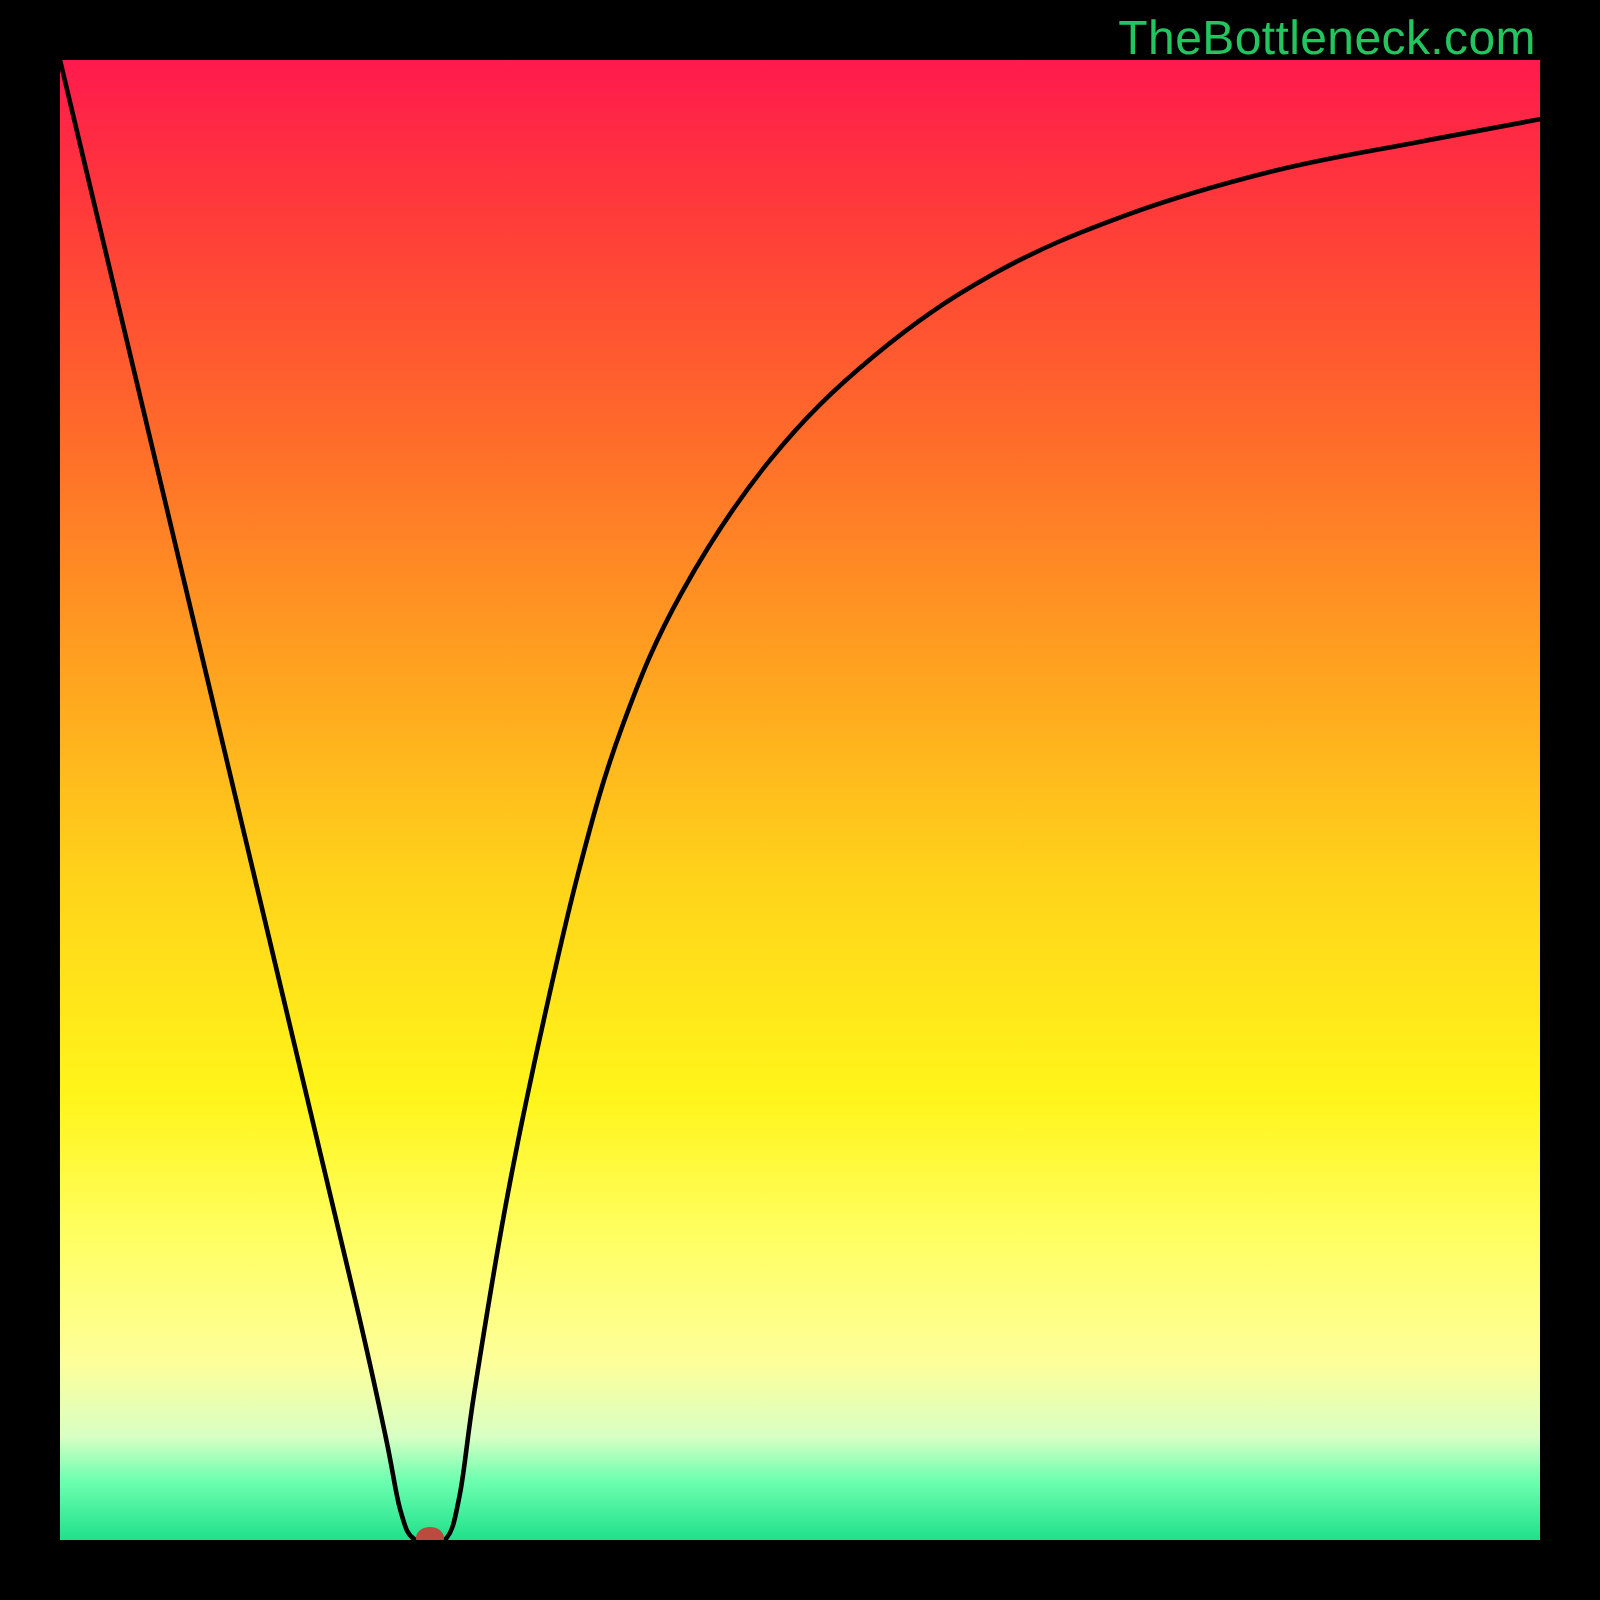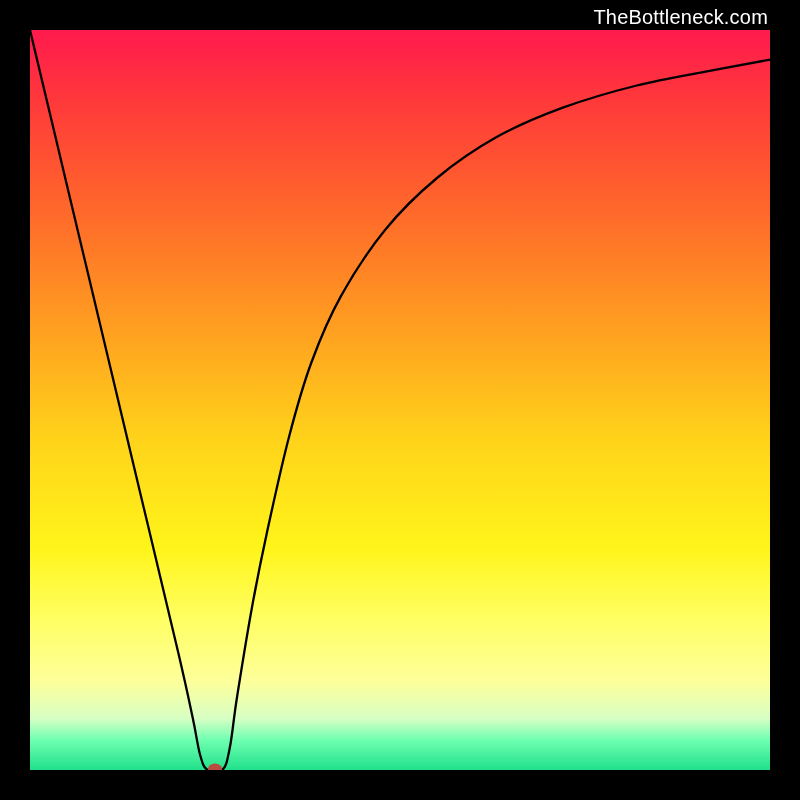--- a/index.html
+++ b/index.html
@@ -43,22 +43,22 @@
     position: absolute;
     left: 0;
     top: 0;
     width: 740px;
     height: 740px;
   }
   .watermark {
     position: absolute;
     top: 6px;
     right: 32px;
-    color: #ffffff;
-    font-size: 20px;
+    color: #22c55e;
+    font-size: 24px;
     font-weight: 500;
     letter-spacing: 0.2px;
   }
   .marker {
     position: absolute;
     width: 14px;
     height: 11px;
     border-radius: 50% / 50%;
     transform: translate(-50%, -50%);
   }

